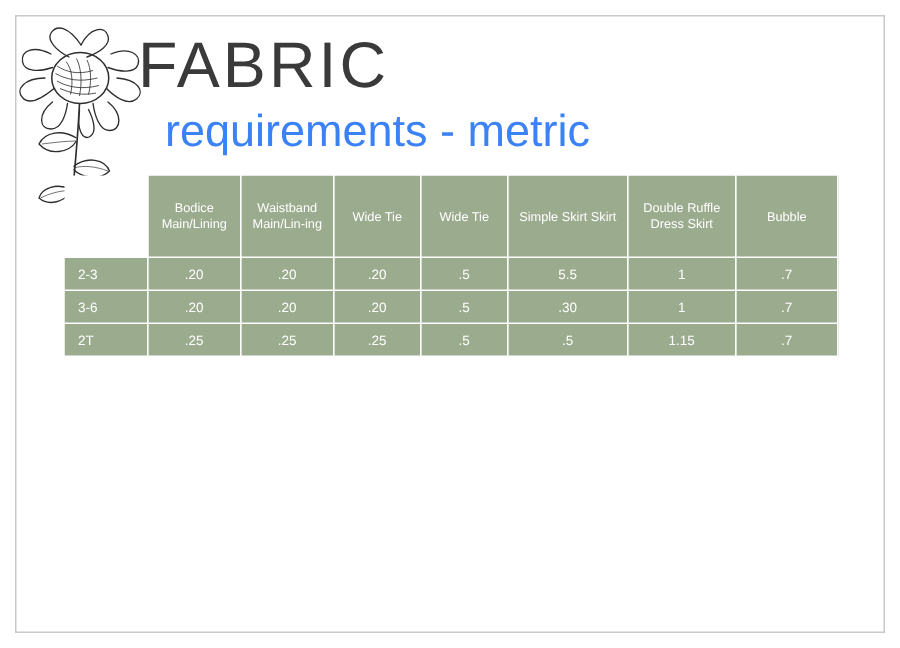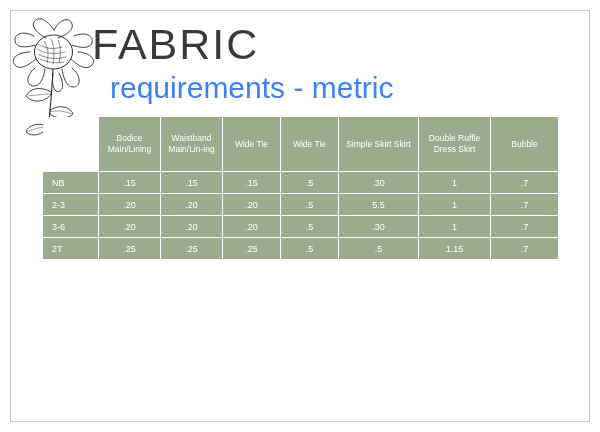--- a/index.html
+++ b/index.html
@@ -199,30 +199,20 @@
           <th>Waistband Main/Lin-ing</th>
           <th>Wide Tie</th>
           <th>Wide Tie</th>
           <th>Simple Skirt Skirt</th>
           <th>Double Ruffle Dress Skirt</th>
           <th>Bubble</th>
         </tr>
       </thead>
       <tbody>
         <tr>
-          <td class="rowhead">NB</td>
-          <td>.15</td>
-          <td>.15</td>
-          <td>.15</td>
-          <td>.5</td>
-          <td>.30</td>
-          <td>1</td>
-          <td>.7</td>
-        </tr>
-        <tr>
           <td class="rowhead">2-3</td>
           <td>.20</td>
           <td>.20</td>
           <td>.20</td>
           <td>.5</td>
           <td>5.5</td>
           <td>1</td>
           <td>.7</td>
         </tr>
         <tr>

